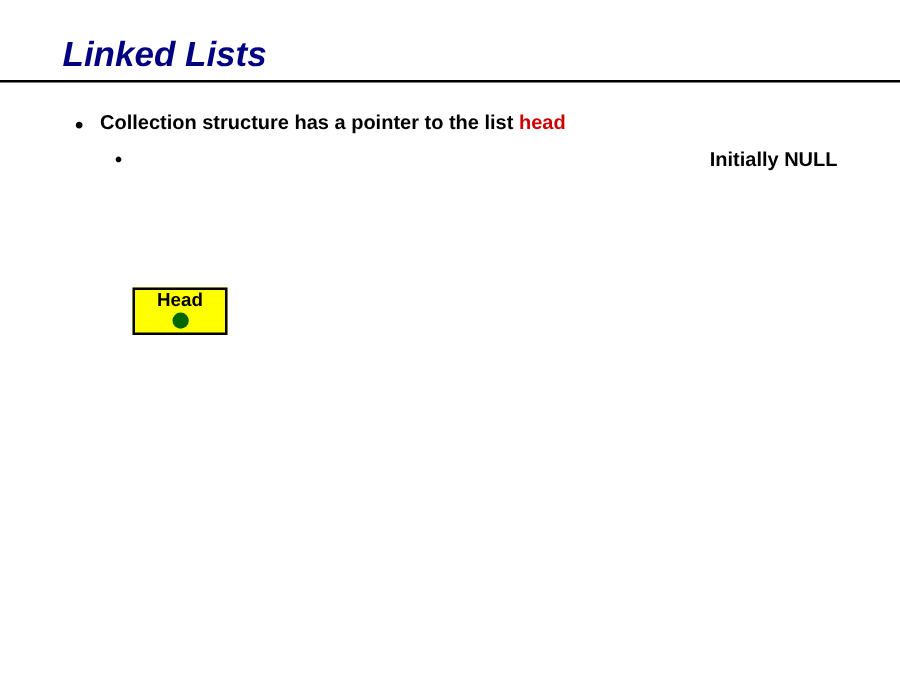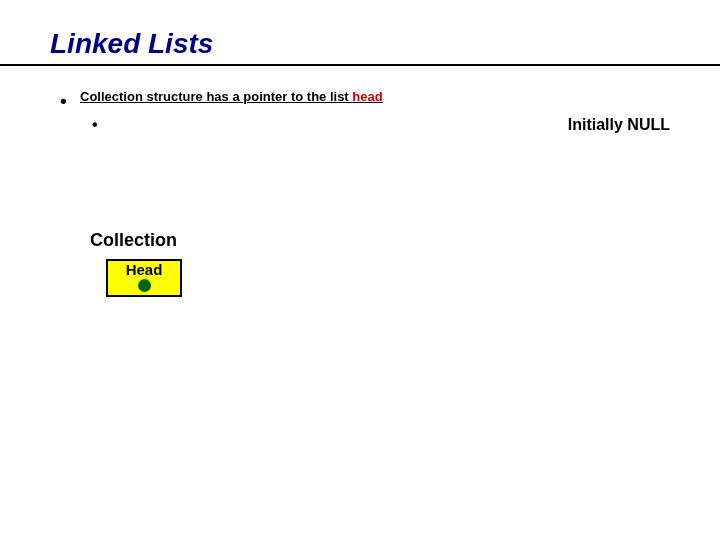--- a/index.html
+++ b/index.html
@@ -30,27 +30,26 @@
     left: 0;
     right: 0;
     top: 64px;
     height: 2px;
     background: #000;
   }
   .content {
     margin-top: 28px;
   }
   .bullet-l1 {
-    font-size: 13px;
+    font-size: 16px;
     font-weight: bold;
     margin: 0 0 10px 0;
     padding-left: 30px;
     position: relative;
     line-height: 1.35;
-    text-decoration: underline;
   }
   .bullet-l1::before {
     content: "•";
     position: absolute;
     left: 10px;
     top: 0;
     font-size: 19px;
     font-weight: bold;
   }
   .bullet-l2 {
@@ -116,20 +115,19 @@
   <div class="title-underline"></div>
 
   <div class="content">
     <div class="bullet-l1">
       <span>Collection structure has a pointer to the list </span><span class="highlight">head</span>
     </div>
     <div class="bullet-l2">Initially NULL</div>
   </div>
 
   <div class="diagram">
-    <div class="collection-label">Collection</div>
     <div class="head-box">
       <span class="head-label">Head</span>
       <span class="head-dot"></span>
     </div>
   </div>
 
 </div>
 
 </body></html>

